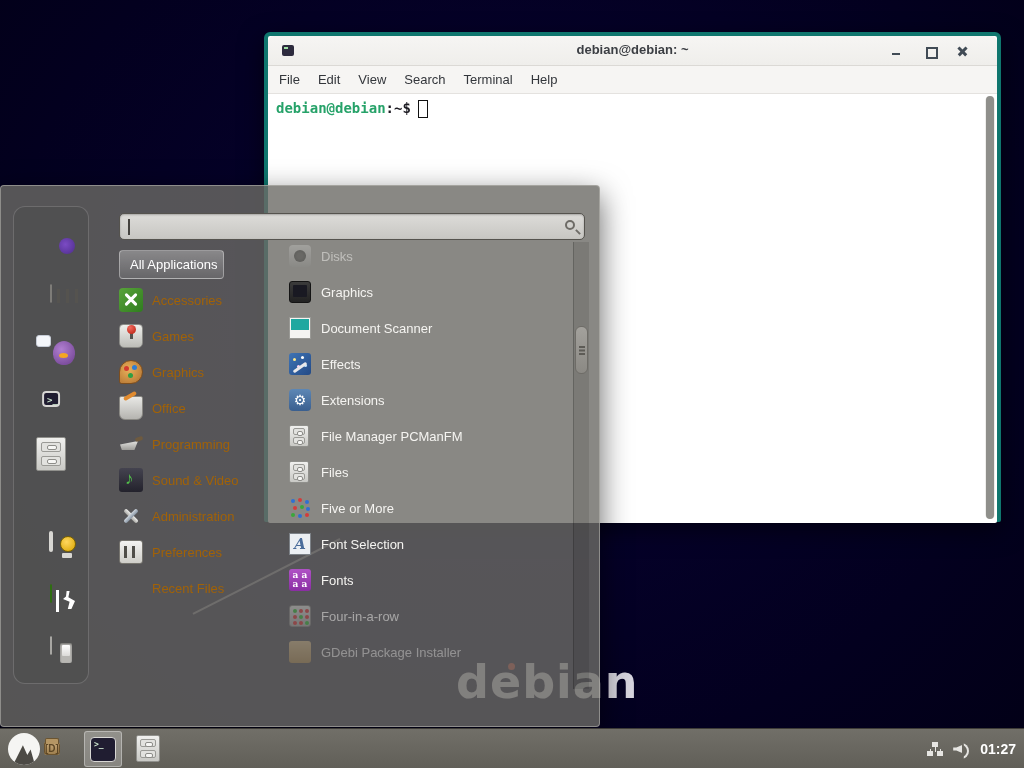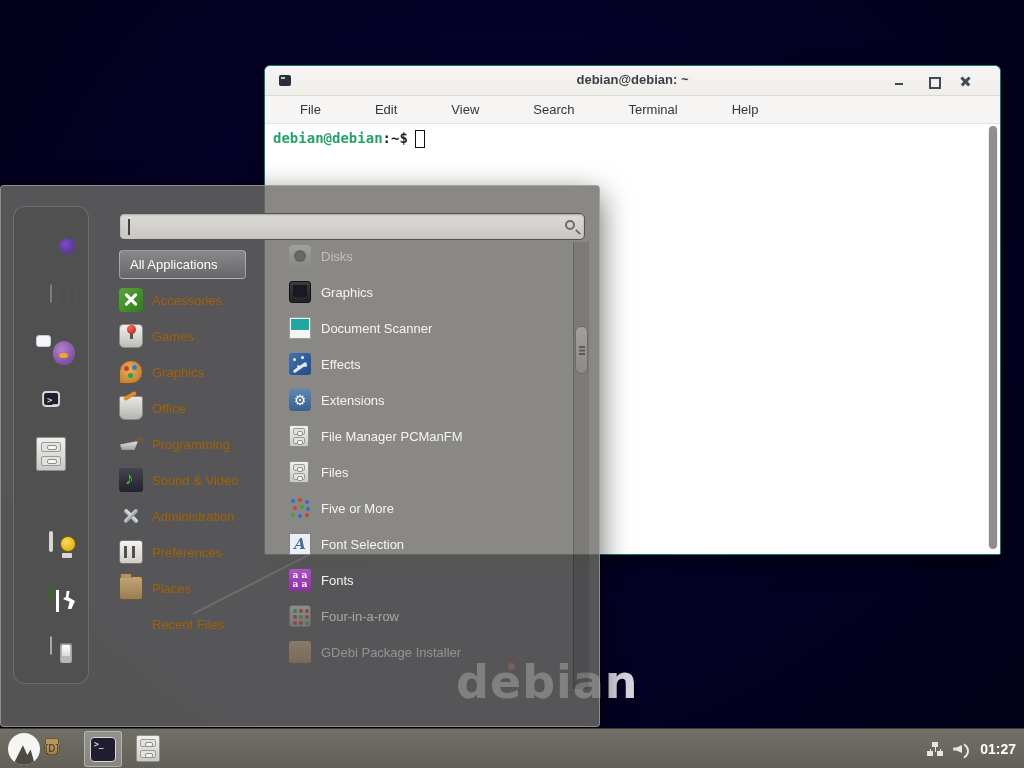--- a/index.html
+++ b/index.html
@@ -10,38 +10,38 @@
   
   .watermark { position:absolute; left:456px; top:655px; font-family:"DejaVu Sans", sans-serif;
     font-size:46px; font-weight:bold; letter-spacing:1px; color:#e8e7ee; opacity:.92; z-index:0; }
   .watermark-dot { position:absolute; left:508px; top:663px; width:7px; height:7px;
     border-radius:50%; background:#c0392b; z-index:0; }
   .wall-line { position:absolute; left:175px; top:538px; width:165px; height:2px;
     background:rgba(220,220,215,.55); transform:rotate(-27deg); transform-origin:right center; z-index:0; }
 
   
   .terminal { position:absolute; left:264px; top:32px; width:737px; height:490px;
-    background:#ffffff; border:1px solid #0f766e; border-radius:6px 6px 2px 2px;
-    box-shadow:0 8px 24px rgba(0,0,0,.55); z-index:1;margin-top:33px; }
+    background:#ffffff; border:4px solid #0f766e; border-radius:6px 6px 2px 2px;
+    box-shadow:0 8px 24px rgba(0,0,0,.55); z-index:1; }
   .titlebar { position:relative; height:30px; background:linear-gradient(#f6f5f3,#efeeeb);
     border-bottom:1px solid #dbd9d5; border-radius:6px 6px 0 0; }
   .titlebar-title { position:absolute; left:0; right:0; top:6px; text-align:center;
     font-size:13px; font-weight:bold; color:#3b3e43; }
   .win-app-icon { position:absolute; left:14px; top:9px; width:12px; height:11px;
     background:#2d2b3e; border-radius:2px; }
   .win-app-icon::after { content:""; position:absolute; left:2px; top:2px; width:4px; height:2px; background:#9fe0a5; }
   .win-btn { position:absolute; top:8px; width:16px; height:14px; cursor:default; }
   .btn-min { right:92px; } .btn-max { right:58px; } .btn-close { right:26px; }
   .btn-min::after { content:""; position:absolute; left:3px; bottom:3px; width:8px; height:2px; background:#414b55; }
   .btn-max::after { content:""; position:absolute; left:3px; top:3px; width:8px; height:8px; border:2px solid #414b55; }
   .btn-close::before,.btn-close::after { content:""; position:absolute; left:2px; top:6px;
     width:11px; height:2.5px; background:#414b55; }
   .btn-close::before { transform:rotate(45deg);} .btn-close::after { transform:rotate(-45deg);}
   .menubar { height:28px; background:#f6f5f3; border-bottom:1px solid #e4e2df;
-    padding-left:26px; display:flex; align-items:center;gap:36px; }
+    padding-left:2px; display:flex; align-items:center; }
   .menubar-item { font-size:13px; color:#33363b; padding:4px 9px; }
   .term-body { position:relative; height:429px; background:#ffffff;
     font-family:"DejaVu Sans Mono", monospace; font-size:14px; padding:6px 8px; border-radius:0 0 2px 2px; }
   .prompt-user { color:#26a269; font-weight:bold; }
   .prompt-rest { color:#1c1b22; font-weight:bold; }
   .cursor-box { display:inline-block; width:10px; height:18px; border:1.5px solid #111;
     vertical-align:middle; margin-left:7px; background:#fff; }
   .term-scrollbar { position:absolute; right:2px; top:2px; width:10px; height:423px;
     background:#efeeec; border-radius:5px; }
   .term-scroll-thumb { position:absolute; left:1px; top:0; width:8px; height:423px;
@@ -120,21 +120,21 @@
   .search-bar { position:absolute; left:118px; top:27px; width:466px; height:27px;
     border-radius:5px; border:1px solid #55534e; background:linear-gradient(#dddcd9,#c7c6c2);
     box-shadow:inset 0 1px 2px rgba(0,0,0,.25); }
   .search-caret { position:absolute; left:8px; top:5px; width:1.5px; height:16px; background:#44423e; }
   .search-mag { position:absolute; right:9px; top:6px; width:10px; height:10px;
     border:2px solid #6e6c67; border-radius:50%; }
   .search-mag::after { content:""; position:absolute; left:8px; top:9px; width:6px; height:2px;
     background:#6e6c67; transform:rotate(45deg); }
 
   
-  .all-apps-btn { position:absolute; left:118px; top:64px; width:127px; height:29px;
+  .all-apps-btn { position:absolute; left:118px; top:64px; width:105px; height:29px;
     border-radius:4px; border:1px solid rgba(255,255,255,.35);
     background:linear-gradient(rgba(255,255,255,.30),rgba(255,255,255,.10));
     color:#ffffff; font-size:13px; display:flex; align-items:center; padding-left:10px; cursor:pointer; }
   .cat-list { position:absolute; left:118px; top:96px; width:165px; }
   .cat-row { height:36px; display:flex; align-items:center; gap:9px; color:#a16207; font-size:13px; cursor:pointer; }
   .cat-ic { width:24px; height:24px; flex:none; position:relative; }
 
   .ci-accessories { background:linear-gradient(135deg,#59a33a,#2f7d1e); border-radius:4px; }
   .ci-accessories::before,.ci-accessories::after { content:""; position:absolute; left:4px; top:10px;
     width:16px; height:3px; background:#fff; border-radius:2px; }
@@ -331,24 +331,20 @@
         <span>Sound &amp; Video</span>
       </div>
     <div class="cat-row">
         <span class="cat-ic ci-admin"></span>
         <span>Administration</span>
       </div>
     <div class="cat-row">
         <span class="cat-ic ci-prefs"></span>
         <span>Preferences</span>
       </div>
-    <div class="cat-row">
-        <span class="cat-ic ci-places"></span>
-        <span>Places</span>
-      </div>
     <div class="cat-row" style="padding-left:33px">
         <span>Recent Files</span>
       </div>
   </div>
 
   <div class="app-list">
     <div class="app-row dim50">
         <span class="ai ai-disks"></span>
         <span>Disks</span>
       </div>

